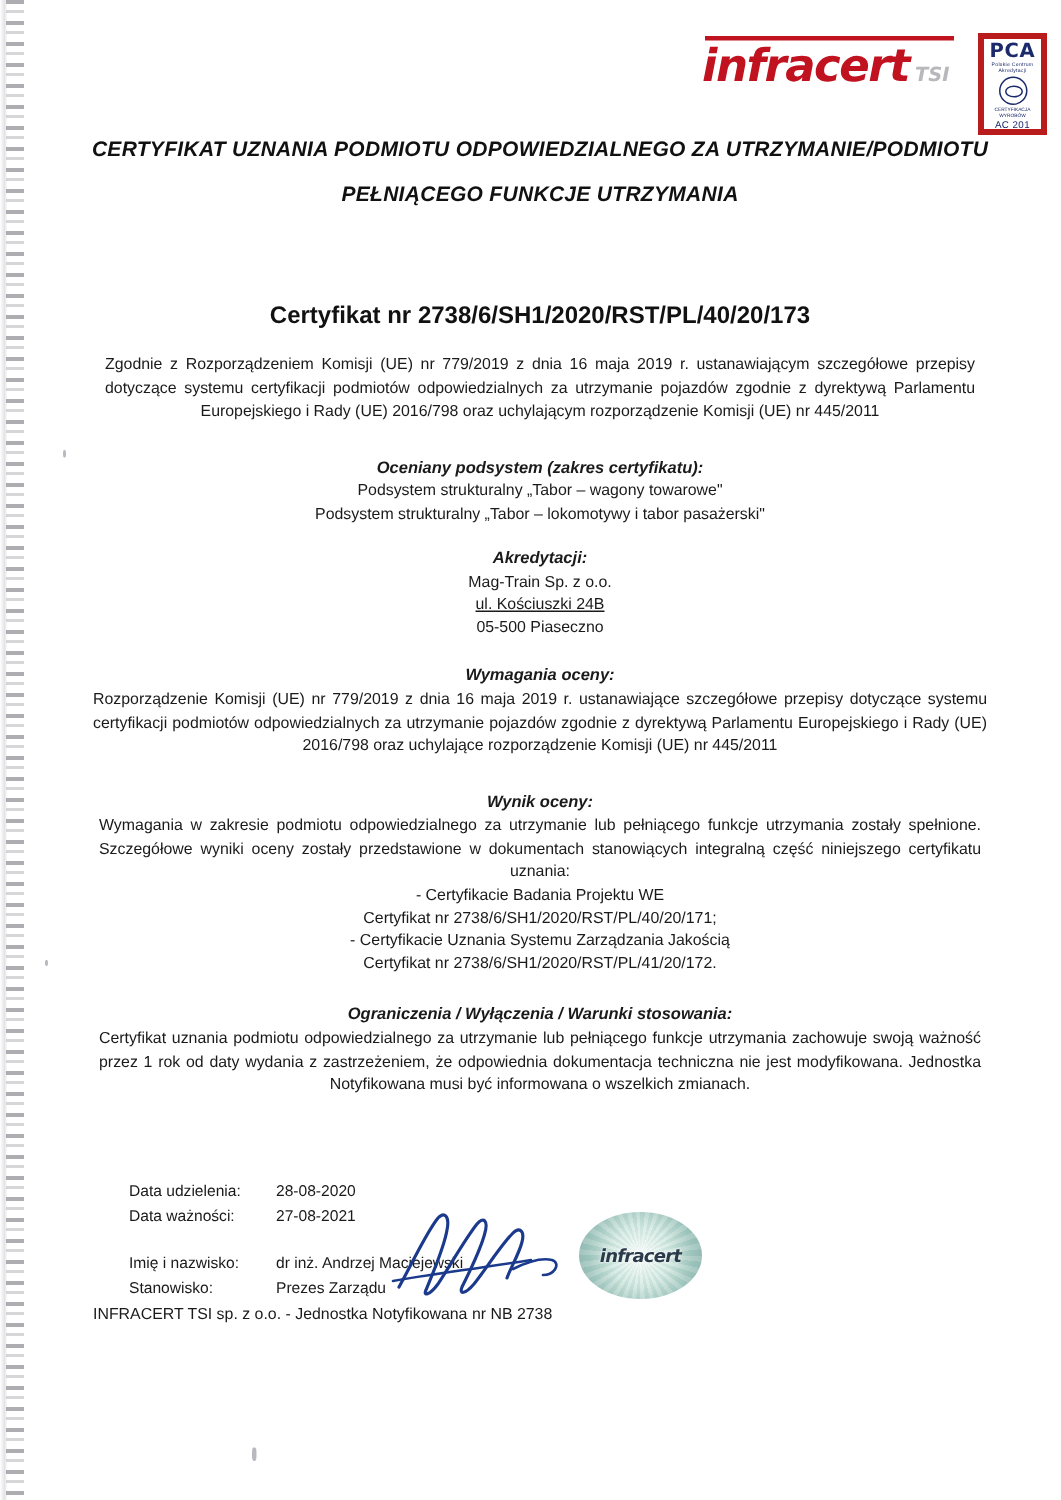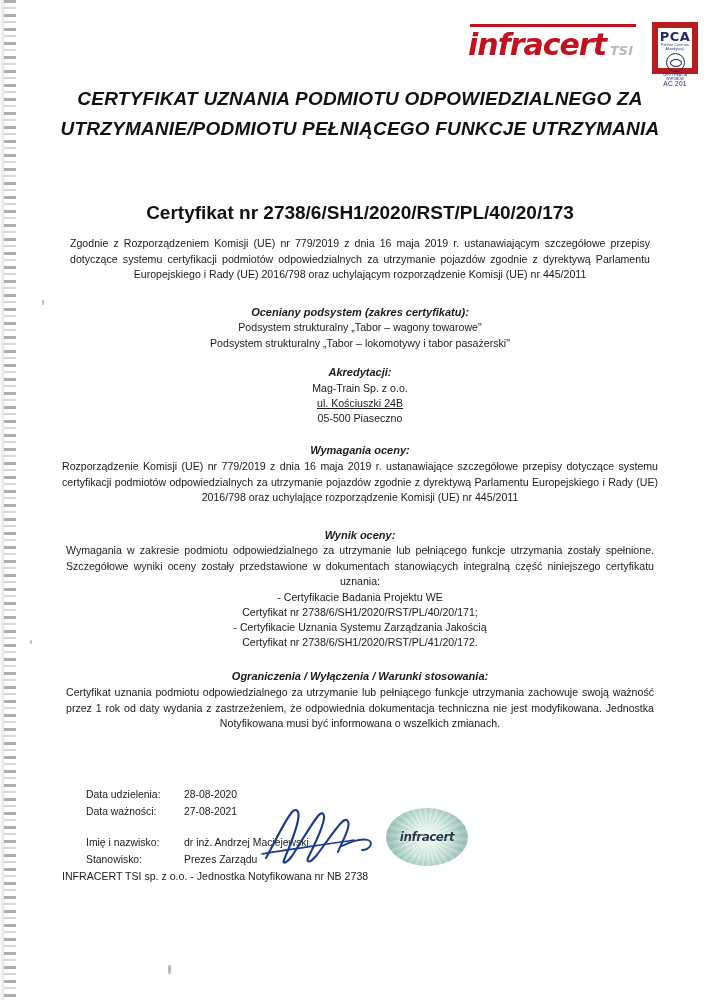--- a/index.html
+++ b/index.html
@@ -87,22 +87,22 @@
     width: 166px;
     height: 3px;
     background: #c1121f;
   }
 
   .logo-pca {
     position: absolute;
     left: 652px;
     top: 22px;
     width: 46px;
-    height: 52px;
-    border: 6px solid #b91c1c;
+    height: 68px;
+    border: 4px solid #b91c1c;
     box-sizing: border-box;
     text-align: center;
     background: #fff;
   }
   .logo-pca .pca-top {
     font-family: "DejaVu Sans", sans-serif;
     font-size: 13px;
     font-weight: bold;
     color: #1b2a6b;
     line-height: 13px;
@@ -147,35 +147,35 @@
     letter-spacing: 0.3px;
   }
 
   
   .doc-title {
     position: absolute;
     left: 60px;
     top: 84px;
     width: 600px;
     text-align: center;
-    font-size: 19px;
+    font-size: 14px;
     font-style: italic;
     font-weight: bold;
     line-height: 30px;
     color: #111;
     letter-spacing: 0.2px;
   }
 
   .cert-number {
     position: absolute;
     left: 60px;
     top: 202px;
     width: 600px;
     text-align: center;
-    font-size: 19px;
+    font-size: 16px;
     font-weight: bold;
     color: #111;
   }
 
   
   .block {
     position: absolute;
     left: 60px;
     width: 600px;
     text-align: center;

